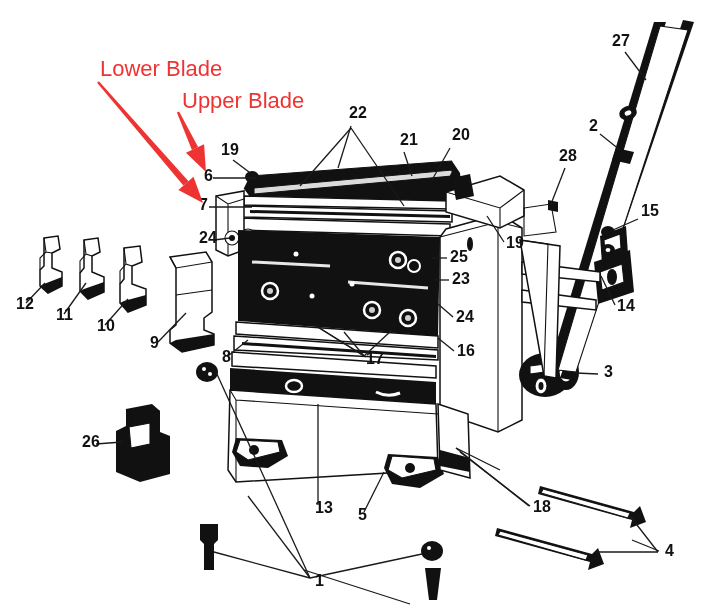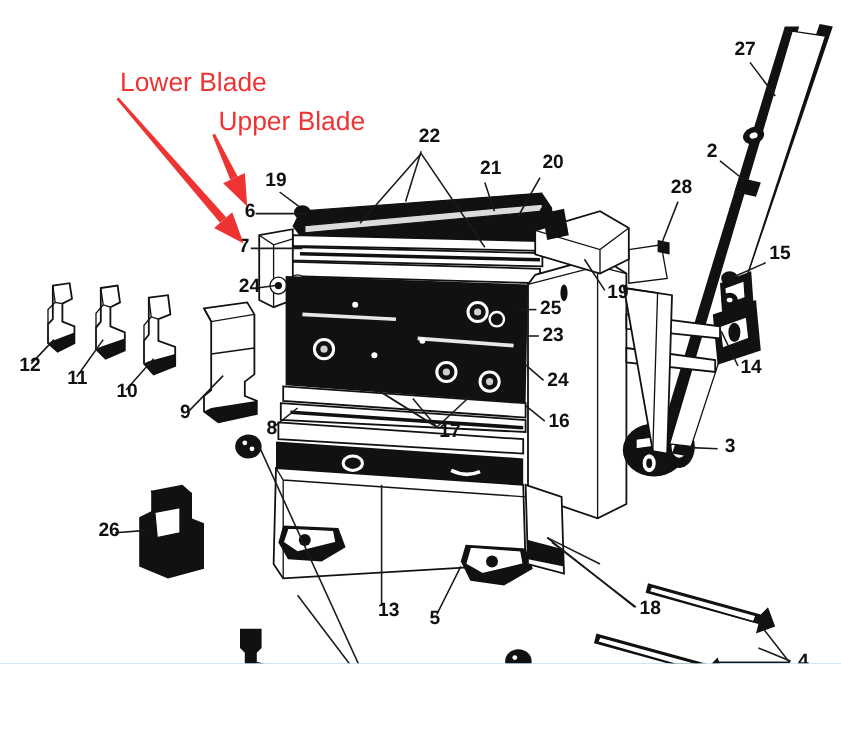--- a/index.html
+++ b/index.html
@@ -6,21 +6,21 @@
     margin: 0;
     padding: 0;
     background: #ffffff;
   }
   body {
     font-family: "Liberation Sans", sans-serif;
   }
   #diagram-root {
     position: relative;
     width: 701px;
-    height: 553px;
+    height: 615px;
     background: #0ea5e9;
     overflow: hidden;
   }
   #diagram-svg {
     position: absolute;
     left: 0;
     top: 0;
     width: 701px;
     height: 615px;
   }

